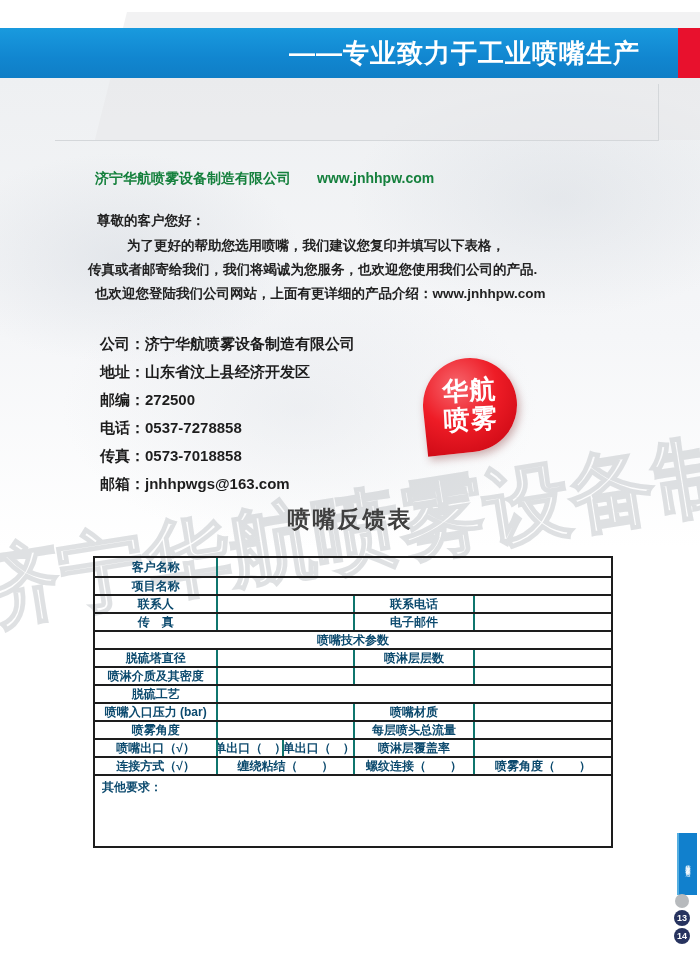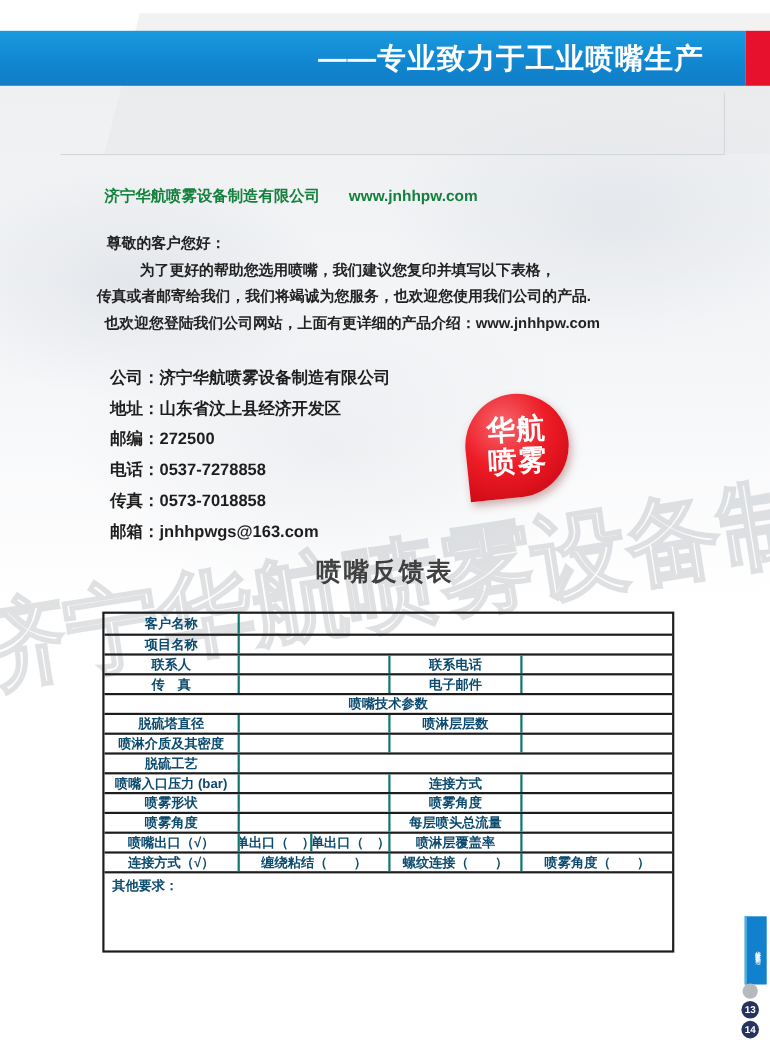--- a/index.html
+++ b/index.html
@@ -160,27 +160,21 @@
       <div class="td c3"></div>
       <div class="td c4"></div>
     </div>
     <div class="tr">
       <div class="td c1">脱硫工艺</div>
       <div class="td span3"></div>
     </div>
     <div class="tr">
       <div class="td c1">喷嘴入口压力 (bar)</div>
       <div class="td c2"></div>
-      <div class="td c3">连接方式</div>
-      <div class="td c4"></div>
-    </div>
-    <div class="tr">
-      <div class="td c1">喷雾形状</div>
-      <div class="td c2"></div>
-      <div class="td c3">喷雾角度</div>
+      <div class="td c3">喷嘴材质</div>
       <div class="td c4"></div>
     </div>
     <div class="tr">
       <div class="td c1">喷雾角度</div>
       <div class="td c2"></div>
       <div class="td c3">每层喷头总流量</div>
       <div class="td c4"></div>
     </div>
     <div class="tr">
       <div class="td c1">喷嘴出口（√）</div>

